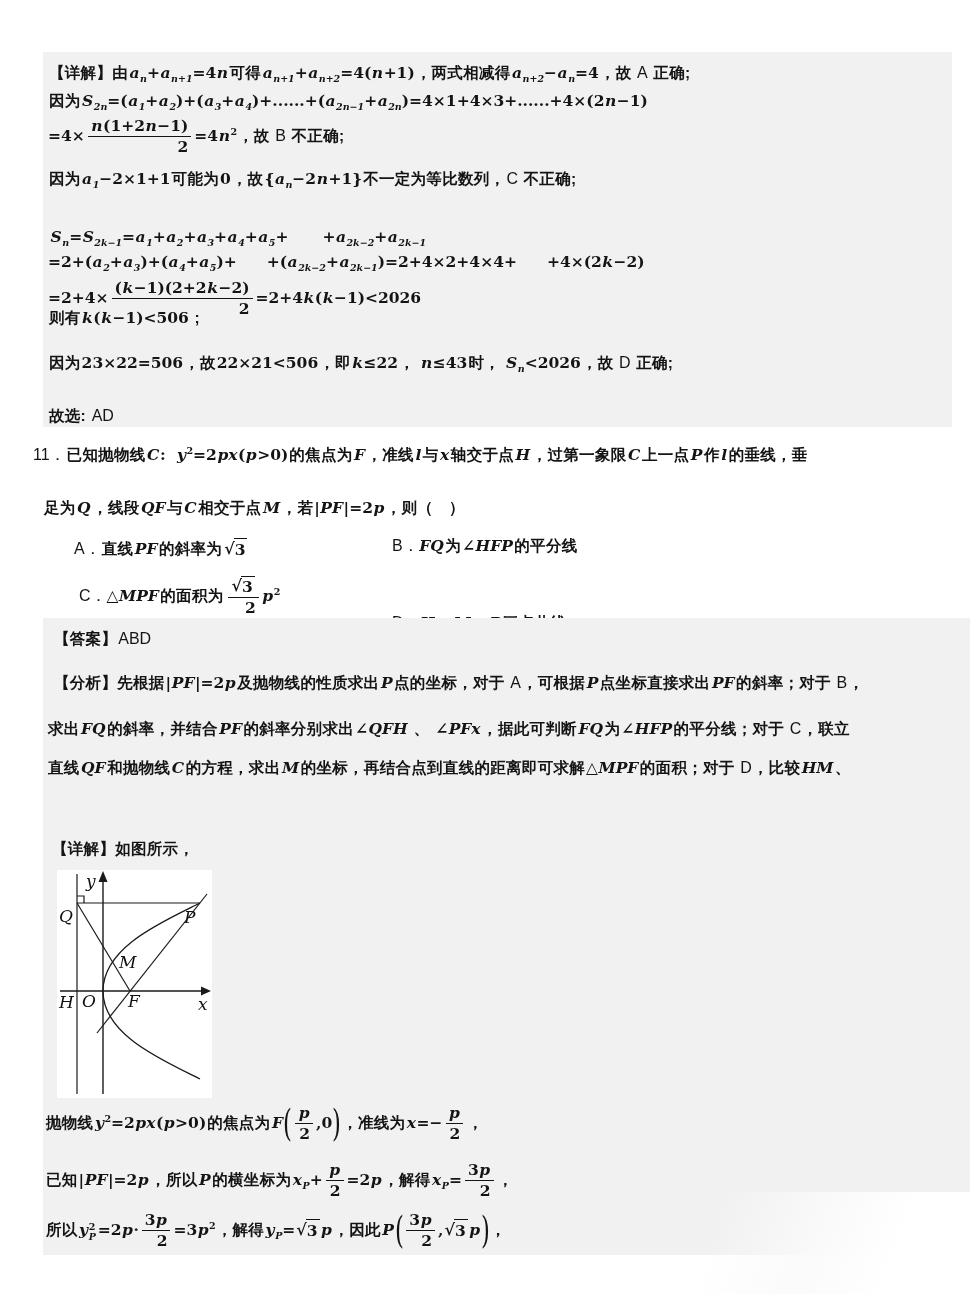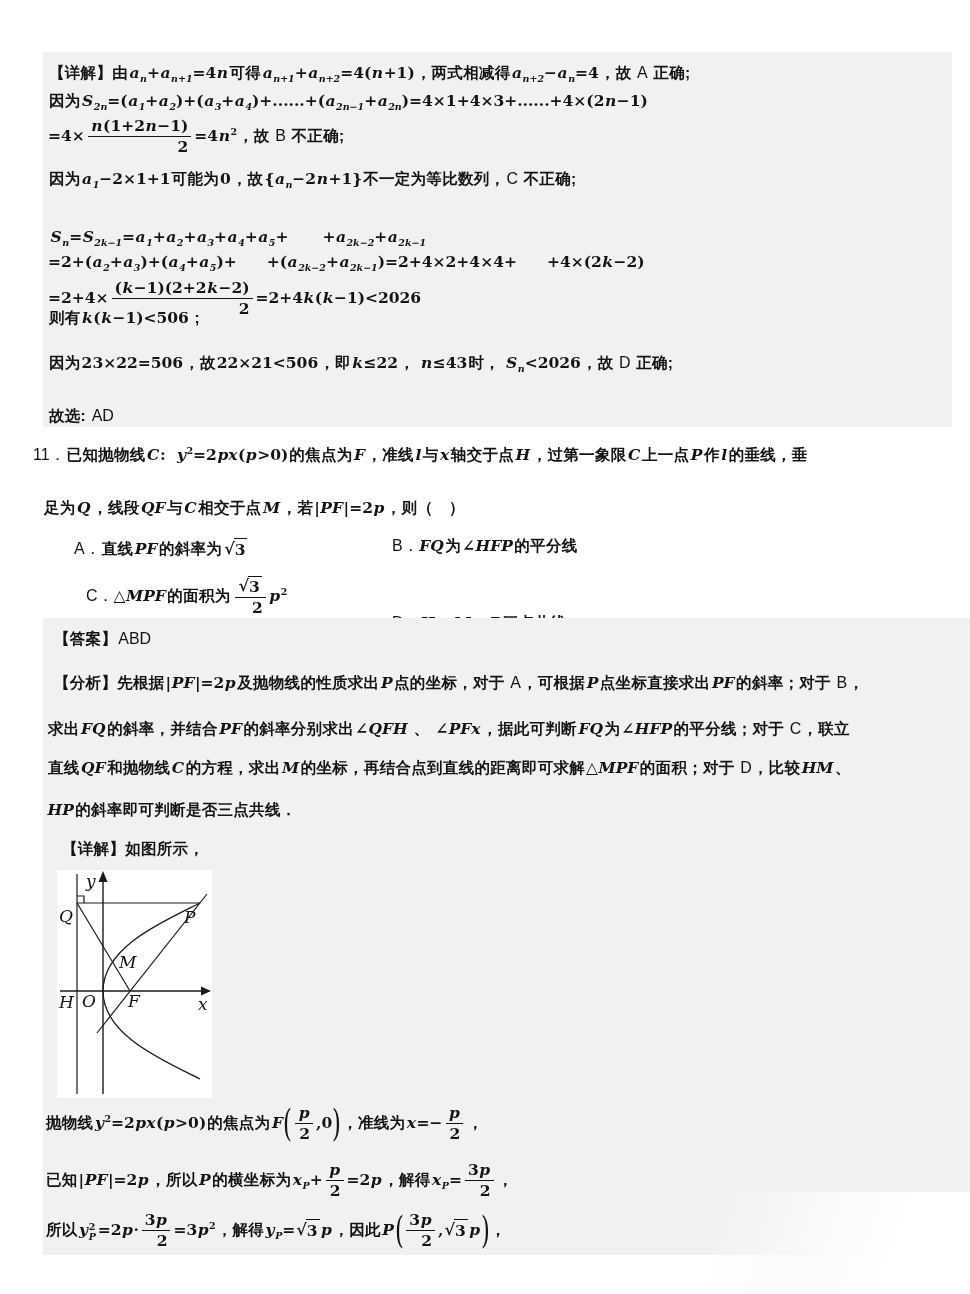--- a/index.html
+++ b/index.html
@@ -53,33 +53,32 @@
     <div class="line" style="left:5px;top:353px;"><span class="cn">故选: </span><span class="lat">AD</span></div>
   </div>
 
   <div class="line" style="left:33px;top:440px;"><span class="lat">11．</span><span class="cn">已知抛物线</span><span class="i">C</span><span class="m">:  </span><span class="i">y</span><span class="p">2</span><span class="m">=2</span><span class="i">px</span><span class="m">(</span><span class="i">p</span><span class="m">&gt;0)</span><span class="cn">的焦点为</span><span class="i">F</span><span class="cn">，准线</span><span class="i">l</span><span class="cn">与</span><span class="i">x</span><span class="cn">轴交于点</span><span class="i">H</span><span class="cn">，过第一象限</span><span class="i">C</span><span class="cn">上一点</span><span class="i">P</span><span class="cn">作</span><span class="i">l</span><span class="cn">的垂线，垂</span></div>
   <div class="line" style="left:43px;top:497px;"><span class="cn">足为</span><span class="i">Q</span><span class="cn">，线段</span><span class="i">QF</span><span class="cn">与</span><span class="i">C</span><span class="cn">相交于点</span><span class="i">M</span><span class="cn">，若</span><span class="m">|</span><span class="i">PF</span><span class="m">|=2</span><span class="i">p</span><span class="cn">，则（　）</span></div>
   <div class="line" style="left:74px;top:538px;"><span class="lat">A．</span><span class="cn">直线</span><span class="i">PF</span><span class="cn">的斜率为</span><span class="sqrt">
         <span class="rad m">√</span>
         <span class="sa"><span class="m">3</span></span>
       </span></div>
   <div class="line" style="left:392px;top:535px;"><span class="lat">B．</span><span class="i">FQ</span><span class="cn">为</span><span class="m">∠</span><span class="i">HFP</span><span class="cn">的平分线</span></div>
-  <div class="line" style="left:86px;top:576px;"><span class="lat">C．</span><span class="m">△</span><span class="i">MPF</span><span class="cn">的面积为</span><span class="frac"><span class="fn"><span class="sqrt">
+  <div class="line" style="left:79px;top:576px;"><span class="lat">C．</span><span class="m">△</span><span class="i">MPF</span><span class="cn">的面积为</span><span class="frac"><span class="fn"><span class="sqrt">
             <span class="rad m">√</span>
             <span class="sa"><span class="m">3</span></span>
           </span></span><span class="fd"><span class="m">2</span></span></span><span class="i">p</span><span class="p">2</span></div>
   <div class="line" style="left:392px;top:612px;"><span class="lat">D．</span><span class="i">H</span><span class="cn">，</span><span class="i">M</span><span class="cn">，</span><span class="i">P</span><span class="cn">三点共线</span></div>
 
   <div class="block" style="left:43px;top:618px;width:955px;height:637px;">
     <div class="line" style="left:10px;top:10px;"><span class="cn">【答案】</span><span class="lat">ABD</span></div>
     <div class="line" style="left:10px;top:54px;"><span class="cn">【分析】先根据</span><span class="m">|</span><span class="i">PF</span><span class="m">|=2</span><span class="i">p</span><span class="cn">及抛物线的性质求出</span><span class="i">P</span><span class="cn">点的坐标，对于 </span><span class="lat">A</span><span class="cn">，可根据</span><span class="i">P</span><span class="cn">点坐标直接求出</span><span class="i">PF</span><span class="cn">的斜率；对于 </span><span class="lat">B</span><span class="cn">，</span></div>
     <div class="line" style="left:4px;top:100px;"><span class="cn">求出</span><span class="i">FQ</span><span class="cn">的斜率，并结合</span><span class="i">PF</span><span class="cn">的斜率分别求出</span><span class="m">∠</span><span class="i">QFH</span><span class="cn"> 、 </span><span class="m">∠</span><span class="i">PFx</span><span class="cn">，据此可判断</span><span class="i">FQ</span><span class="cn">为</span><span class="m">∠</span><span class="i">HFP</span><span class="cn">的平分线；对于 </span><span class="lat">C</span><span class="cn">，联立</span></div>
     <div class="line" style="left:4px;top:139px;"><span class="cn">直线</span><span class="i">QF</span><span class="cn">和抛物线</span><span class="i">C</span><span class="cn">的方程，求出</span><span class="i">M</span><span class="cn">的坐标，再结合点到直线的距离即可求解</span><span class="m">△</span><span class="i">MPF</span><span class="cn">的面积；对于 </span><span class="lat">D</span><span class="cn">，比较</span><span class="i">HM</span><span class="cn">、</span></div>
-    <div class="line" style="left:4px;top:181px;"><span class="i">HP</span><span class="cn">的斜率即可判断是否三点共线．</span></div>
-    <div class="line" style="left:18px;top:220px;"><span class="cn">【详解】如图所示，</span></div>
+    <div class="line" style="left:8px;top:220px;"><span class="cn">【详解】如图所示，</span></div>
 
     <div class="figure-box" style="left:14px;top:252px;width:155px;height:228px;">
       <svg width="155" height="228" viewBox="0 0 155 228">
         <g stroke="#1a1a1a" stroke-width="1.2" fill="none">
           <line x1="20" y1="4" x2="20" y2="224"></line>
           <line x1="46" y1="9" x2="46" y2="224" stroke-width="1.4"></line>
           <line x1="3" y1="121" x2="146" y2="121" stroke-width="1.4"></line>
           <line x1="20" y1="33" x2="143" y2="33"></line>
           <polyline points="20,26 27,26 27,33"></polyline>
           <line x1="20" y1="33" x2="73" y2="121"></line>

